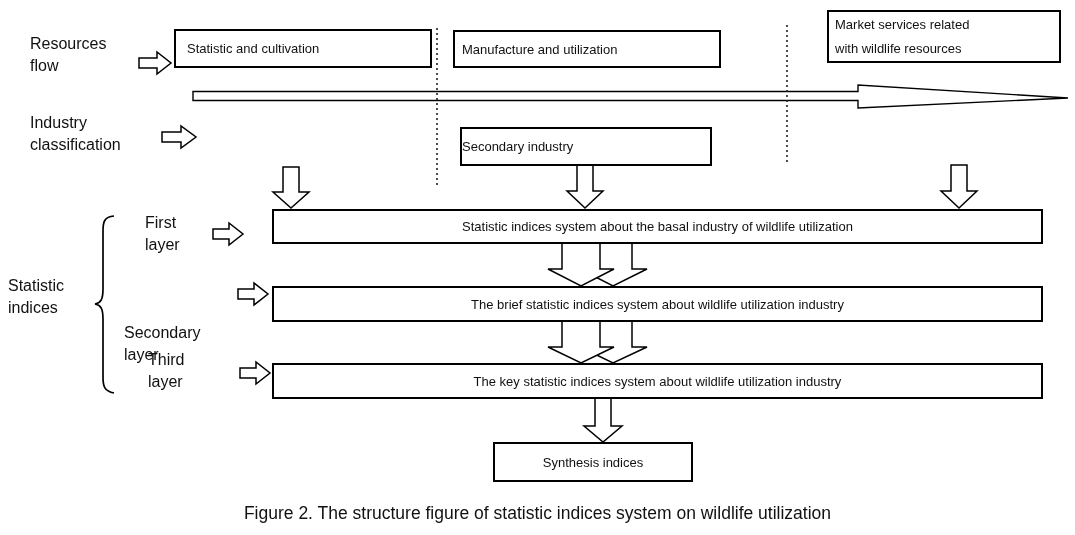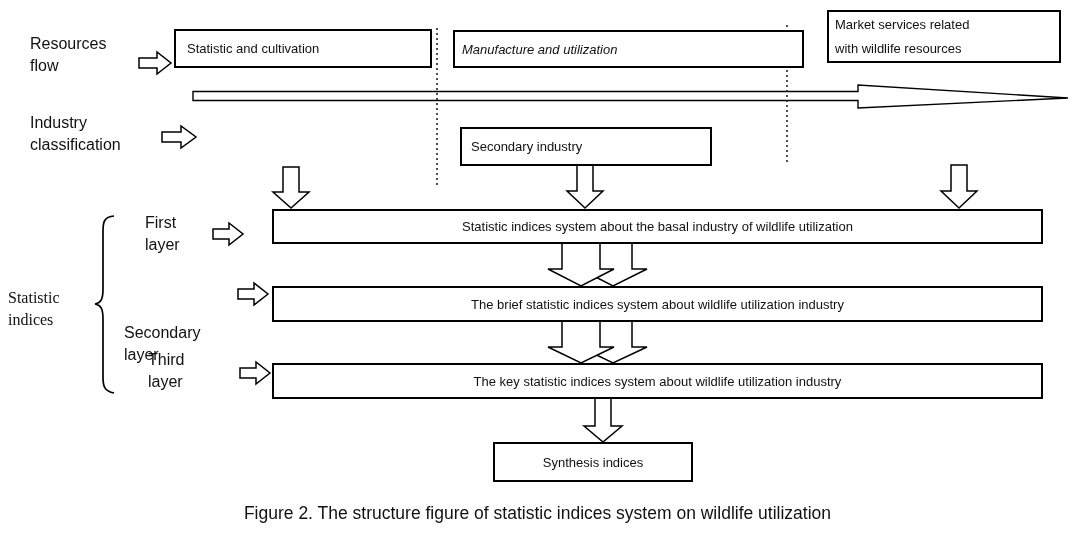--- a/index.html
+++ b/index.html
@@ -75,35 +75,35 @@
 
     <polygon points="595,398 595,426 584,426 603,442 622,426 611,426 611,398" fill="#fff" stroke="#000" stroke-width="1.5"></polygon>
 
     <path d="M114,216 C104,217 103,222 103,231 L103,289 C103,299 101,303 95,304 C101,305 103,309 103,319 L103,377 C103,386 104,391 114,393" fill="none" stroke="#000" stroke-width="1.7"></path>
   </svg>
 
   <div class="side-label" style="left:30px;top:33px;">Resources
 flow</div>
   <div class="side-label" style="left:30px;top:112px;">Industry
 classification</div>
-  <div class="side-label" style="left:8px;top:287px;font-family:Liberation Serif, serif;">Statistic
+  <div class="side-label" style="left:8px;top:275px;">Statistic
 indices</div>
   <div class="side-label" style="left:145px;top:212px;">First
 layer</div>
   <div class="side-label" style="left:124px;top:286px;margin-top:36px;">Secondary
 layer</div>
   <div class="side-label" style="left:148px;top:349px;">Third
 layer</div>
 
   <div class="box align-left" style="left:174px;top:29px;width:258px;height:39px;padding-left:11px;">Statistic and cultivation</div>
-  <div class="box align-left" style="left:453px;top:30px;width:351px;height:38px;padding-left:7px;font-style:italic;">Manufacture and utilization</div>
+  <div class="box align-left" style="left:453px;top:30px;width:268px;height:38px;padding-left:7px;">Manufacture and utilization</div>
   <div class="box align-left" style="left:827px;top:10px;width:234px;height:53px;padding-left:6px;line-height:24px;">Market services related
 with wildlife resources</div>
 
-  <div class="box align-left" style="left:460px;top:127px;width:252px;height:39px;padding-left:9px;">Secondary industry</div>
+  <div class="box align-left" style="left:460px;top:127px;width:252px;height:39px;">Secondary industry</div>
 
   <div class="box thick" style="left:272px;top:209px;width:771px;height:35px;">Statistic indices system about the basal industry of wildlife utilization</div>
   <div class="box thick" style="left:272px;top:286px;width:771px;height:36px;">The brief statistic indices system about wildlife utilization industry</div>
   <div class="box thick" style="left:272px;top:363px;width:771px;height:36px;">The key statistic indices system about wildlife utilization industry</div>
 
   <div class="box thick" style="left:493px;top:442px;width:200px;height:40px;">Synthesis indices</div>
 
   <div id="caption">Figure 2. The structure figure of statistic indices system on wildlife utilization</div>
 </div>
 

